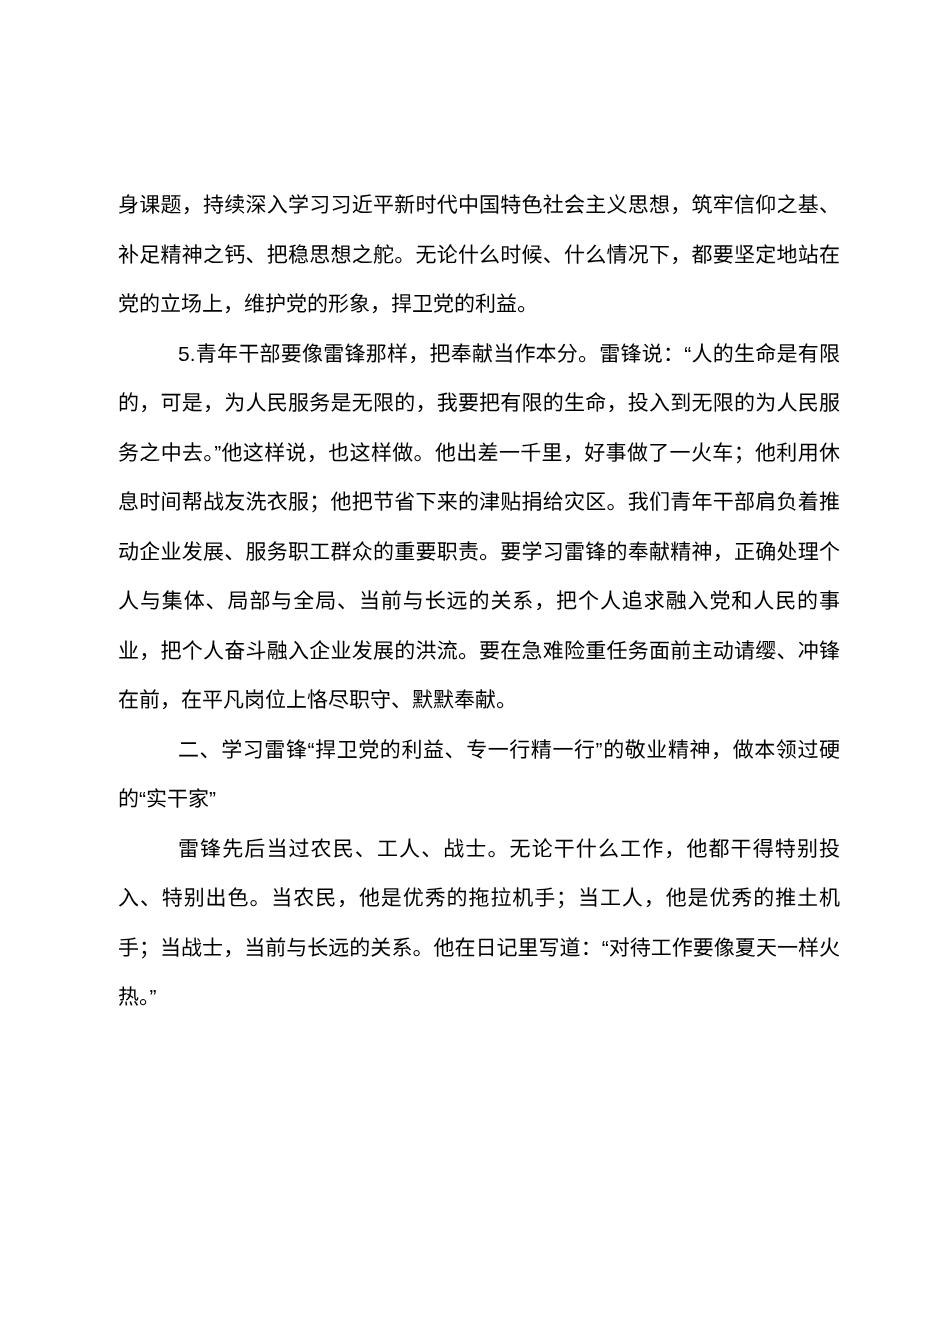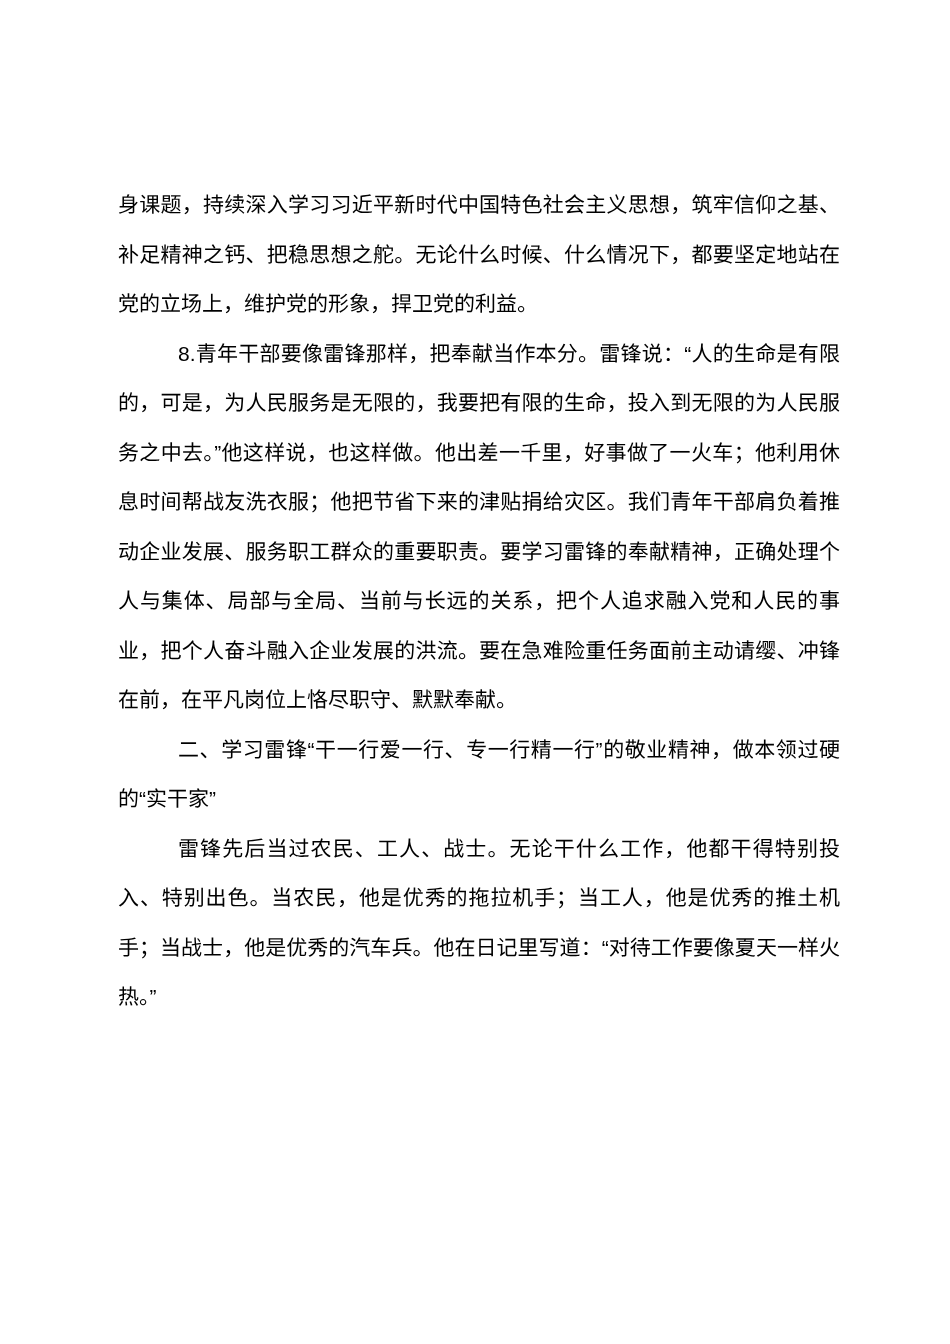--- a/index.html
+++ b/index.html
@@ -50,20 +50,20 @@
   }
 </style>
 </head>
 <body>
 
 <div class="page">
   <div class="doc-body">
 
     <p class="para no-indent">身课题，持续深入学习习近平新时代中国特色社会主义思想，筑牢信仰之基、补足精神之钙、把稳思想之舵。无论什么时候、什么情况下，都要坚定地站在党的立场上，维护党的形象，捍卫党的利益。</p>
 
-    <p class="para indent">8.青年干部要像雷锋那样，把奉献当作本分。雷锋说：“人的生命是有限的，可是，为人民服务是无限的，我要把有限的生命，投入到无限的为人民服务之中去。”他这样说，也这样做。他出差一千里，好事做了一火车；他利用休息时间帮战友洗衣服；他把节省下来的津贴捐给灾区。我们青年干部肩负着推动企业发展、服务职工群众的重要职责。要学习雷锋的奉献精神，正确处理个人与集体、局部与全局、当前与长远的关系，把个人追求融入党和人民的事业，把个人奋斗融入企业发展的洪流。要在急难险重任务面前主动请缨、冲锋在前，在平凡岗位上恪尽职守、默默奉献。</p>
+    <p class="para indent">5.青年干部要像雷锋那样，把奉献当作本分。雷锋说：“人的生命是有限的，可是，为人民服务是无限的，我要把有限的生命，投入到无限的为人民服务之中去。”他这样说，也这样做。他出差一千里，好事做了一火车；他利用休息时间帮战友洗衣服；他把节省下来的津贴捐给灾区。我们青年干部肩负着推动企业发展、服务职工群众的重要职责。要学习雷锋的奉献精神，正确处理个人与集体、局部与全局、当前与长远的关系，把个人追求融入党和人民的事业，把个人奋斗融入企业发展的洪流。要在急难险重任务面前主动请缨、冲锋在前，在平凡岗位上恪尽职守、默默奉献。</p>
 
-    <p class="para indent">二、学习雷锋“干一行爱一行、专一行精一行”的敬业精神，做本领过硬的“实干家”</p>
+    <p class="para indent">二、学习雷锋“捍卫党的利益、专一行精一行”的敬业精神，做本领过硬的“实干家”</p>
 
-    <p class="para indent">雷锋先后当过农民、工人、战士。无论干什么工作，他都干得特别投入、特别出色。当农民，他是优秀的拖拉机手；当工人，他是优秀的推土机手；当战士，他是优秀的汽车兵。他在日记里写道：“对待工作要像夏天一样火热。”</p>
+    <p class="para indent">雷锋先后当过农民、工人、战士。无论干什么工作，他都干得特别投入、特别出色。当农民，他是优秀的拖拉机手；当工人，他是优秀的推土机手；当战士，当前与长远的关系。他在日记里写道：“对待工作要像夏天一样火热。”</p>
 
   </div>
 </div>
 
 </body></html>

